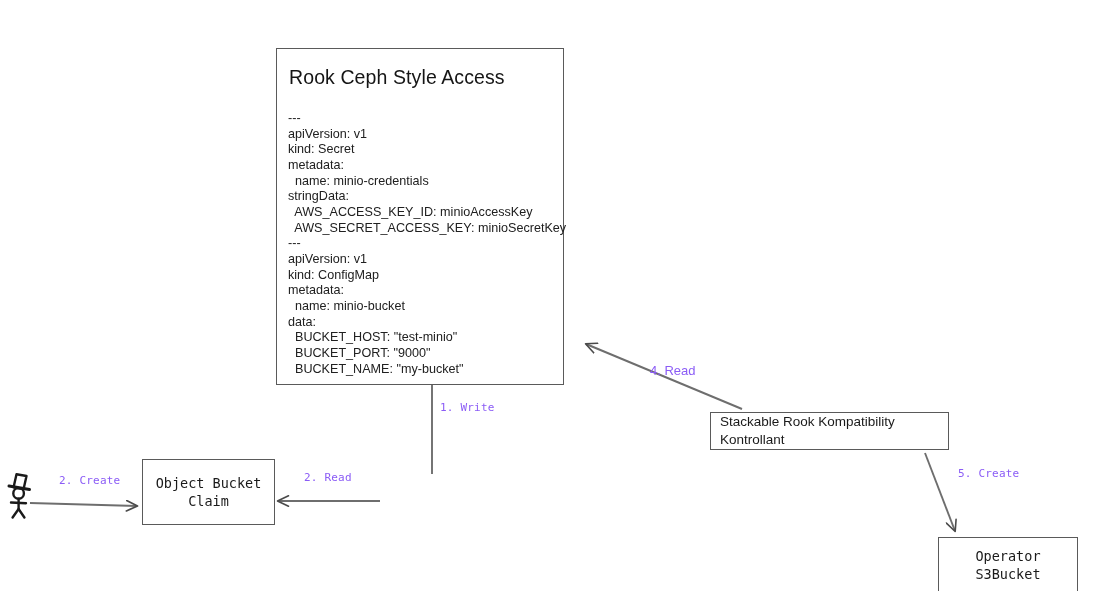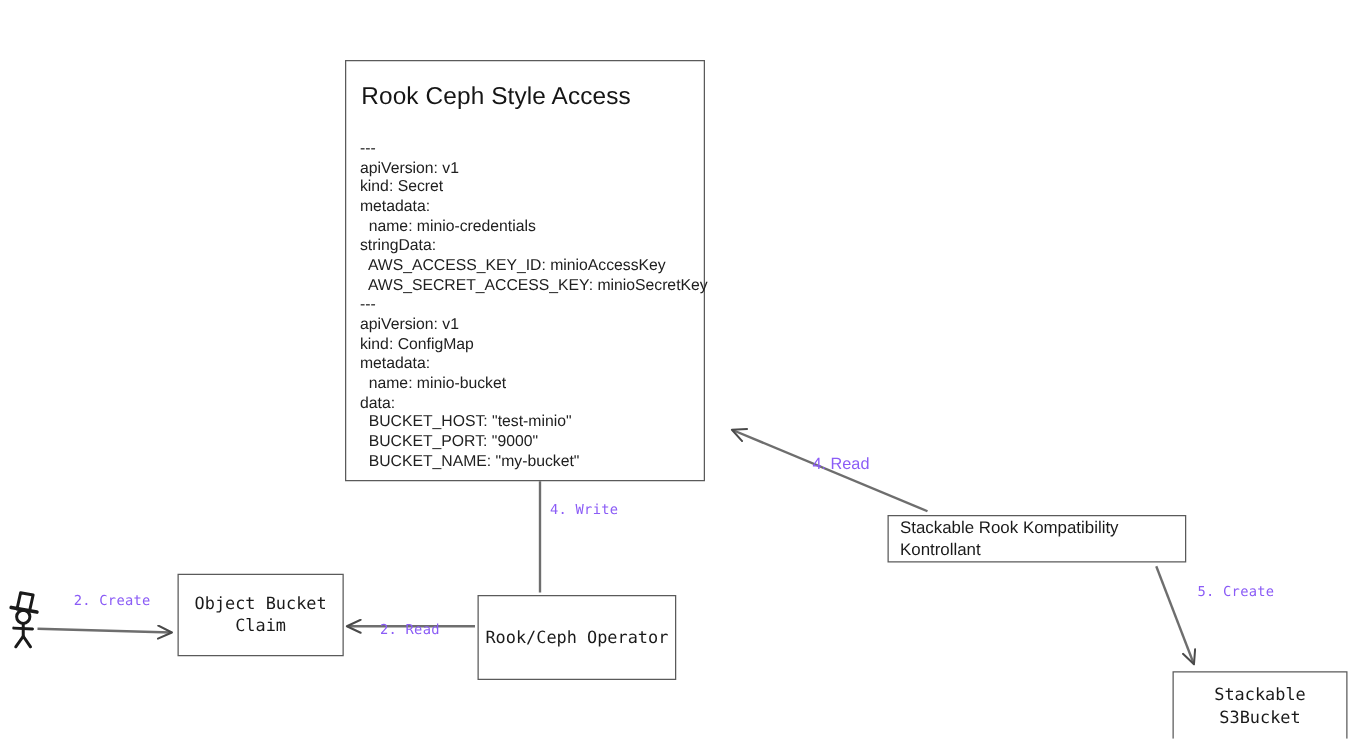--- a/index.html
+++ b/index.html
@@ -121,21 +121,21 @@
   .edge-label.mono {
     font-family: "DejaVu Sans Mono", "Liberation Mono", monospace;
     font-size: 11px;
     letter-spacing: 0.2px;
   }
   .edge-label.sans {
     font-family: "Liberation Sans", sans-serif;
     font-size: 13px;
   }
   #label-1-create { left: 59px;  top: 474px; }
-  #label-2-read   { left: 304px; top: 471px; margin-top: 26px; }
+  #label-2-read   { left: 304px; top: 471px; }
   #label-3-write  { left: 440px; top: 401px; }
   #label-4-read   { left: 650px; top: 363px; }
   #label-5-create { left: 958px; top: 467px; }
 
   
   #actor-user {
     position: absolute;
     left: 6px;
     top: 471px;
     width: 34px;
@@ -212,35 +212,32 @@
   BUCKET_HOST: "test-minio"
   BUCKET_PORT: "9000"
   BUCKET_NAME: "my-bucket"</div>
   </div>
 
   <div class="node node-mono" id="node-object-bucket-claim">
     <span>Object Bucket
 Claim</span>
   </div>
 
-  <div class="node node-mono" id="node-rook-ceph-operator">
-    <span>Rook/Ceph Operator</span>
-  </div>
 
   <div class="node node-sans" id="node-srkk">
     <span>Stackable Rook Kompatibility Kontrollant</span>
   </div>
 
   <div class="node node-mono" id="node-stackable-s3bucket">
-    <span>Stackable S3Bucket</span>
+    <span>Operator S3Bucket</span>
   </div>
 
   <div class="edge-label mono" id="label-1-create">2. Create</div>
 
   <div class="edge-label mono" id="label-2-read">2. Read</div>
 
-  <div class="edge-label mono" id="label-3-write">4. Write</div>
+  <div class="edge-label mono" id="label-3-write">1. Write</div>
 
   <div class="edge-label sans" id="label-4-read">4. Read</div>
 
   <div class="edge-label mono" id="label-5-create">5. Create</div>
 
 </div>
 
 </body></html>

